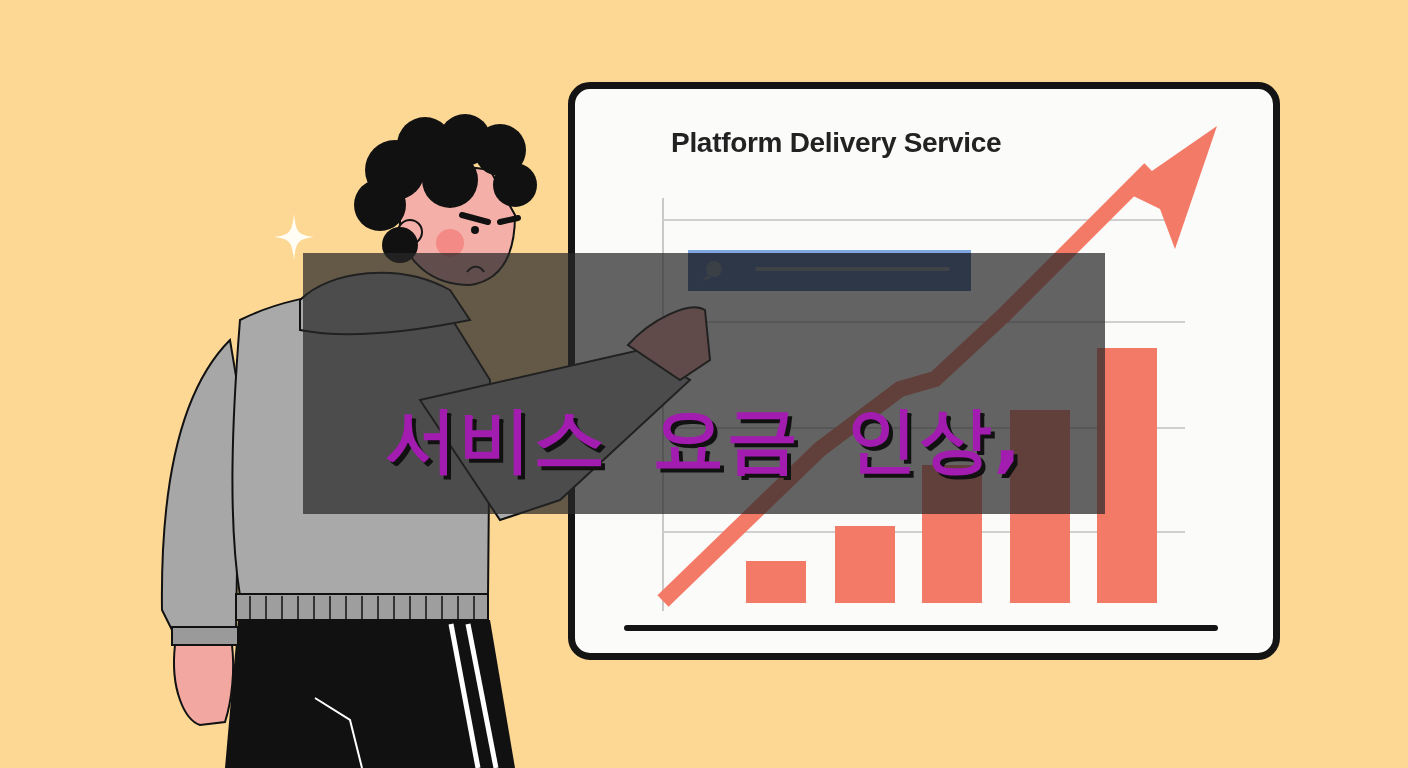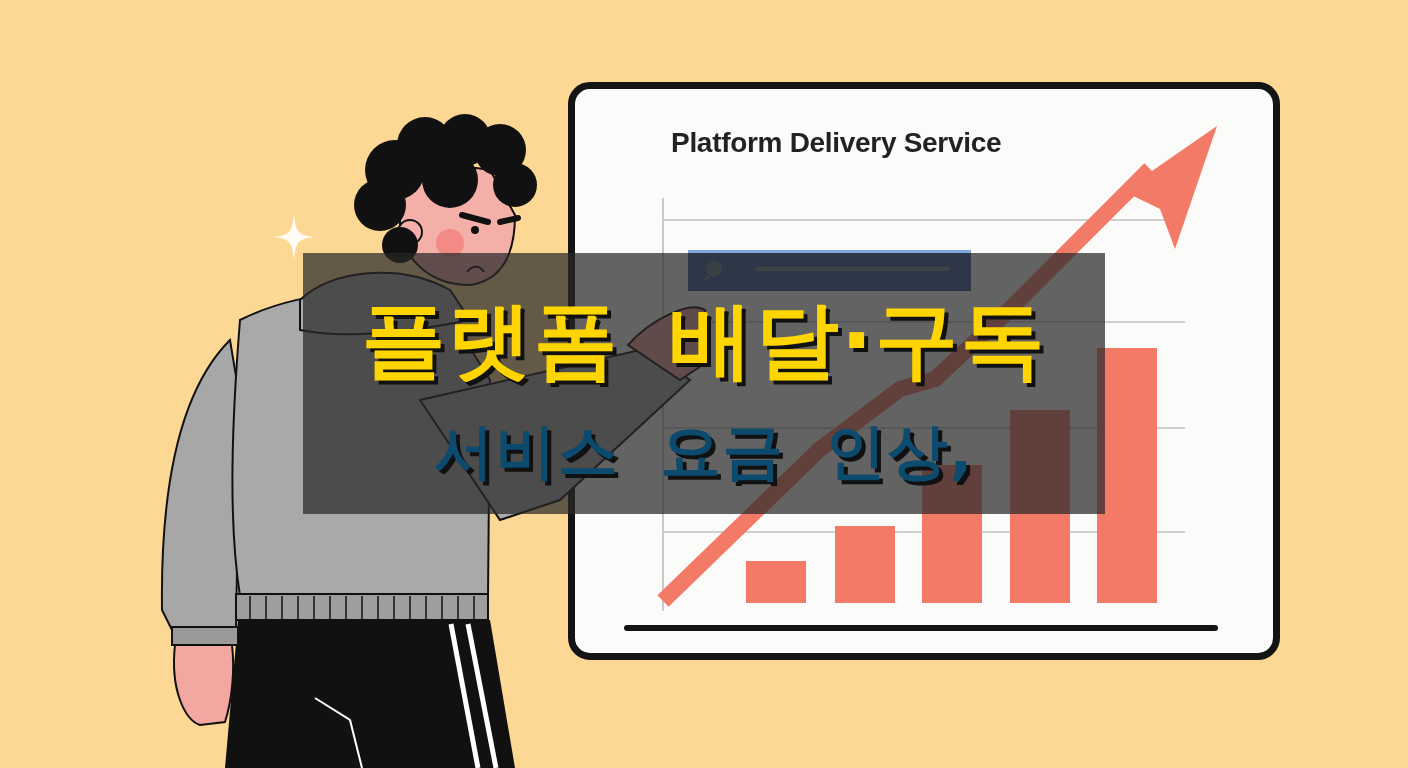--- a/index.html
+++ b/index.html
@@ -4,21 +4,21 @@
 <style>
   html, body { margin:0; padding:0; }
   body { width:1408px; height:768px; overflow:hidden; background:#FDD895; position:relative; font-family:"DejaVu Sans", sans-serif; }
   .scene { position:absolute; left:0; top:0; width:1408px; height:768px; }
   .board { position:absolute; left:568px; top:82px; width:698px; height:564px; background:#FBFBFA; border:7px solid #141414; border-radius:22px; }
   .board-title { position:absolute; left:52px; top:38px; font-family:"Liberation Sans", sans-serif; font-weight:bold; font-size:28px; color:#222; letter-spacing:-0.3px;margin-left:44px; }
   .chart-svg { position:absolute; left:0; top:0; }
   .overlay { position:absolute; left:303px; top:253px; width:802px; height:261px; background:rgba(40,40,40,0.72); }
   .headline { position:absolute; left:303px; width:802px; text-align:center; font-family:"DejaVu Sans", sans-serif; font-weight:bold; letter-spacing:2px; }
   .line1 { top:284px; font-size:84px; color:#FFD500; text-shadow:4px 4px 0 #111; word-spacing:18px; }
-  .line2 { top:412px; font-size:60px; color:#0c4a6e; text-shadow:4px 4px 0 #111; word-spacing:18px; }
+  .line2 { top:392px; font-size:72px; color:#a21caf; text-shadow:4px 4px 0 #111; word-spacing:18px; }
   .sparkle { position:absolute; left:272px; top:212px; }
 </style>
 </head>
 <body>
 
 <div class="scene">
 
   <svg class="sparkle" width="44" height="50" viewBox="0 0 44 50">
     <path d="M22 2 C24 20 26 23 42 25 C26 27 24 30 22 48 C20 30 18 27 2 25 C18 23 20 20 22 2Z" fill="#FFFDF4"></path>
   </svg>
@@ -110,15 +110,14 @@
       <circle cx="465" cy="140" r="26"></circle>
         <circle cx="500" cy="150" r="26"></circle>
       <circle cx="515" cy="185" r="22"></circle>
         <circle cx="380" cy="205" r="26"></circle>
       <circle cx="400" cy="245" r="18"></circle>
         <circle cx="450" cy="180" r="28"></circle>
     </g>
   </svg>
 
   <div class="overlay"></div>
-  <div class="headline line1">플랫폼 배달·구독</div>
   <div class="headline line2">서비스 요금 인상,</div>
 </div>
 
 </body></html>

